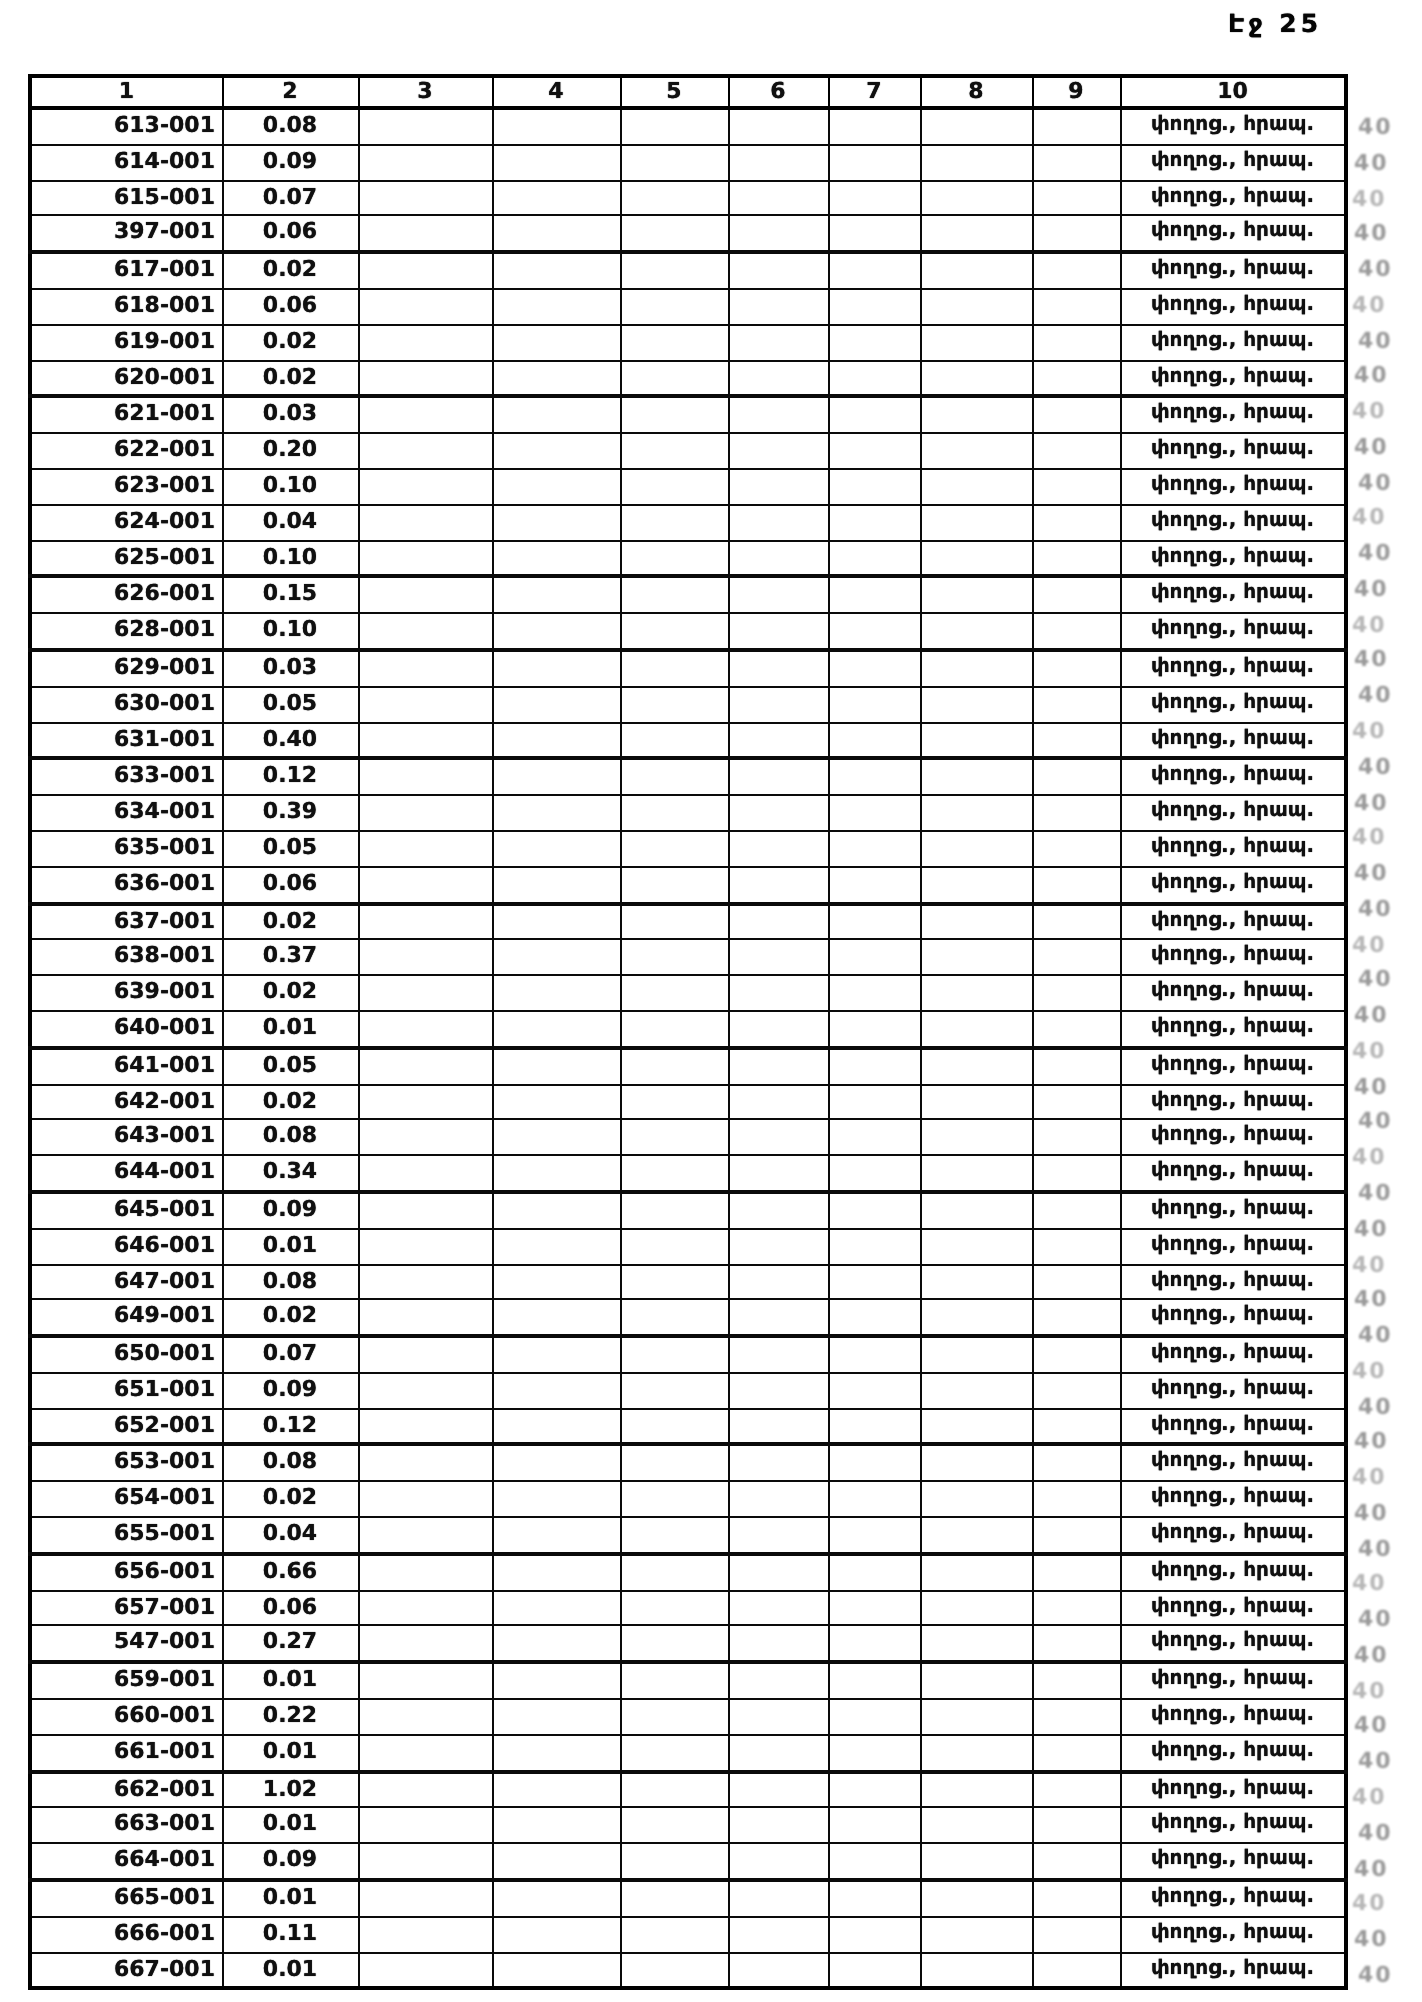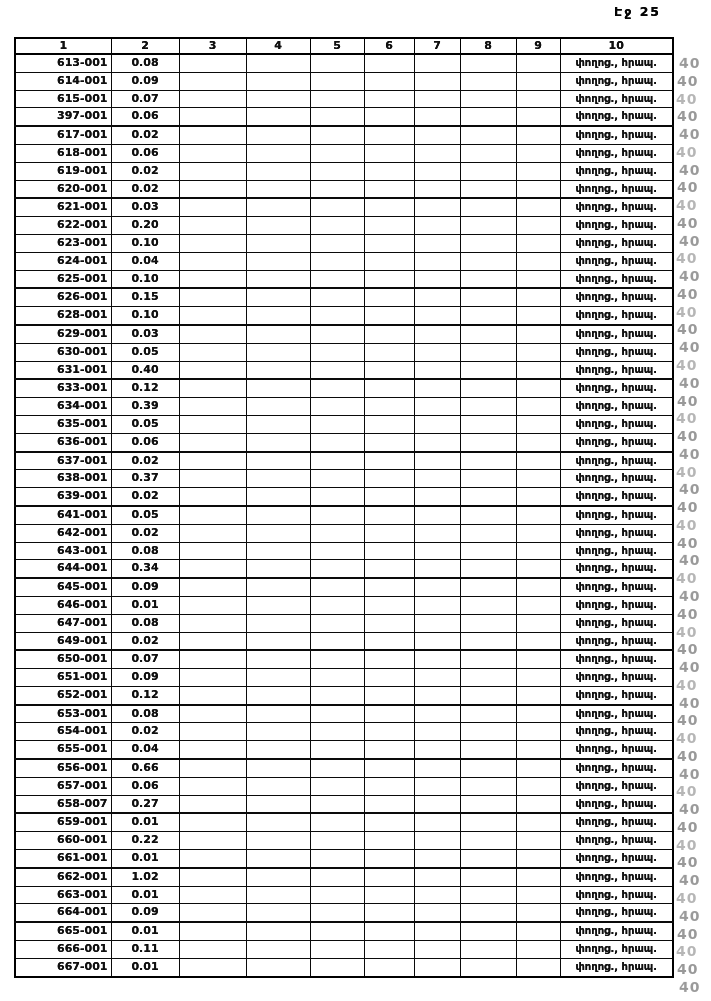--- a/index.html
+++ b/index.html
@@ -31,21 +31,21 @@
   }
   .scan-table tr.thick td{border-top-width:2px;}
   td.cell-code{text-align:right;}
   td.cell-value{text-align:center;}
   td.cell-category{text-align:center;font-size:10px;}
   .margin-marks{
     position:absolute;left:677px;top:55px;width:32px;
   }
   .margin-mark{
     height:17.78px;line-height:17.78px;
-    font-size:14px;font-weight:700;color:#2c2c2c;
+    font-size:11px;font-weight:700;color:#2c2c2c;
     opacity:.48;filter:blur(.45px);
     letter-spacing:1px;
   }
   .margin-mark:nth-child(odd){transform:translateX(2px) rotate(.6deg);}
   .margin-mark:nth-child(3n){opacity:.34;transform:translateX(-1px);}
 </style>
 </head>
 <body>
 
 <div>
@@ -373,20 +373,32 @@
           <td class="cell-value">0.02</td>
           <td></td>
           <td></td>
           <td></td>
           <td></td>
           <td></td>
           <td></td>
           <td></td>
           <td class="cell-category">փողոց., հրապ.</td>
         </tr>
+        <tr>
+          <td class="cell-code">640-001</td>
+          <td class="cell-value">0.01</td>
+          <td></td>
+          <td></td>
+          <td></td>
+          <td></td>
+          <td></td>
+          <td></td>
+          <td></td>
+          <td class="cell-category">փողոց., հրապ.</td>
+        </tr>
         <tr class="thick">
           <td class="cell-code">641-001</td>
           <td class="cell-value">0.05</td>
           <td></td>
           <td></td>
           <td></td>
           <td></td>
           <td></td>
           <td></td>
           <td></td>
@@ -566,21 +578,21 @@
           <td></td>
           <td></td>
           <td></td>
           <td></td>
           <td></td>
           <td></td>
           <td></td>
           <td class="cell-category">փողոց., հրապ.</td>
         </tr>
         <tr>
-          <td class="cell-code">658-007</td>
+          <td class="cell-code">547-001</td>
           <td class="cell-value">0.27</td>
           <td></td>
           <td></td>
           <td></td>
           <td></td>
           <td></td>
           <td></td>
           <td></td>
           <td class="cell-category">փողոց., հրապ.</td>
         </tr>

